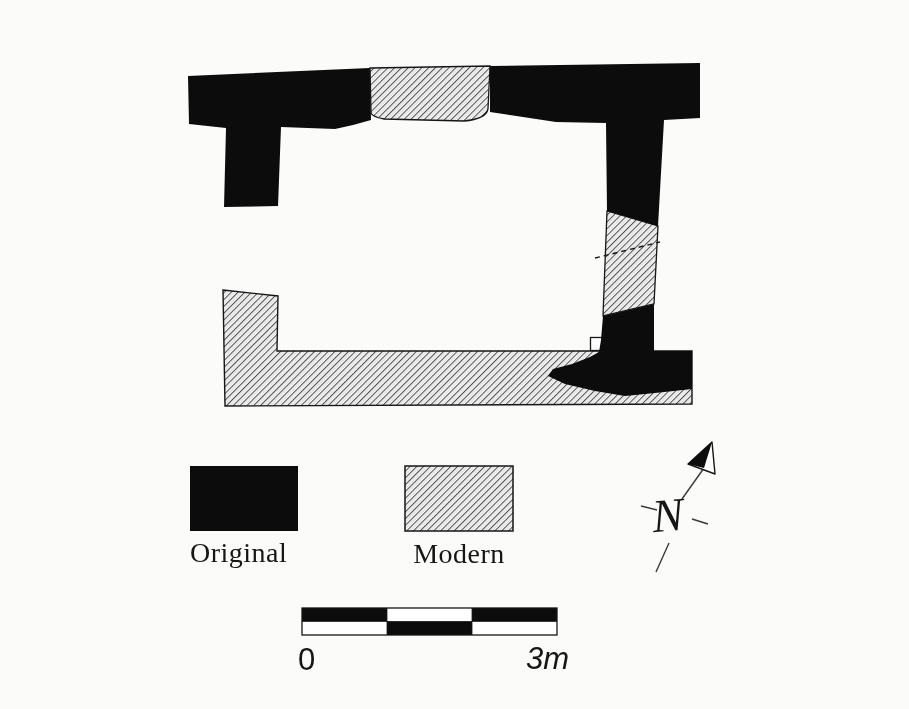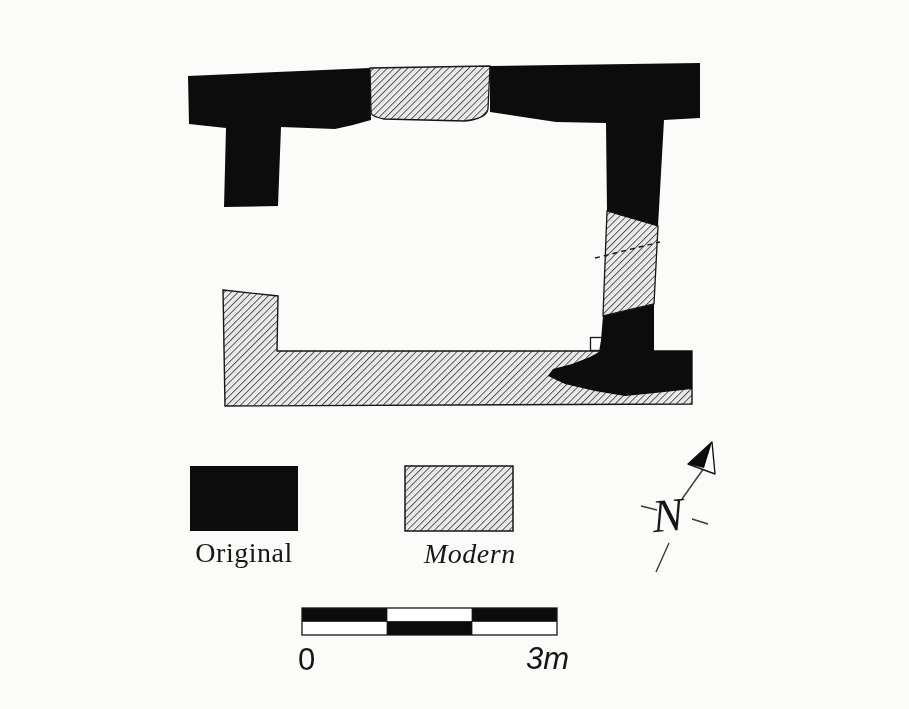--- a/index.html
+++ b/index.html
@@ -25,22 +25,22 @@
   }
   .lbl-serif {
     font-family: "Liberation Serif", serif;
     font-size: 28px;
     letter-spacing: 0.5px;
   }
   .lbl-sans {
     font-family: "Liberation Sans", sans-serif;
     font-size: 31px;
   }
-  .lbl-original { left: 190px; top: 539px; width: 108px; text-align: center; }
-  .lbl-modern   { left: 424px; top: 540px; width: 108px; text-align: left; font-style: italic; }
+  .lbl-original { left: 190px; top: 539px; width: 108px; }
+  .lbl-modern   { left: 405px; top: 540px; width: 108px; text-align: center; }
   .lbl-zero     { left: 298px; top: 644px; }
   .lbl-3m       { left: 526px; top: 643px; font-style: italic; }
   .lbl-north {
     left: 652px; top: 492px;
     font-family: "Liberation Serif", serif;
     font-style: italic;
     font-size: 47px;
     transform: rotate(-5deg);
   }
 </style>

